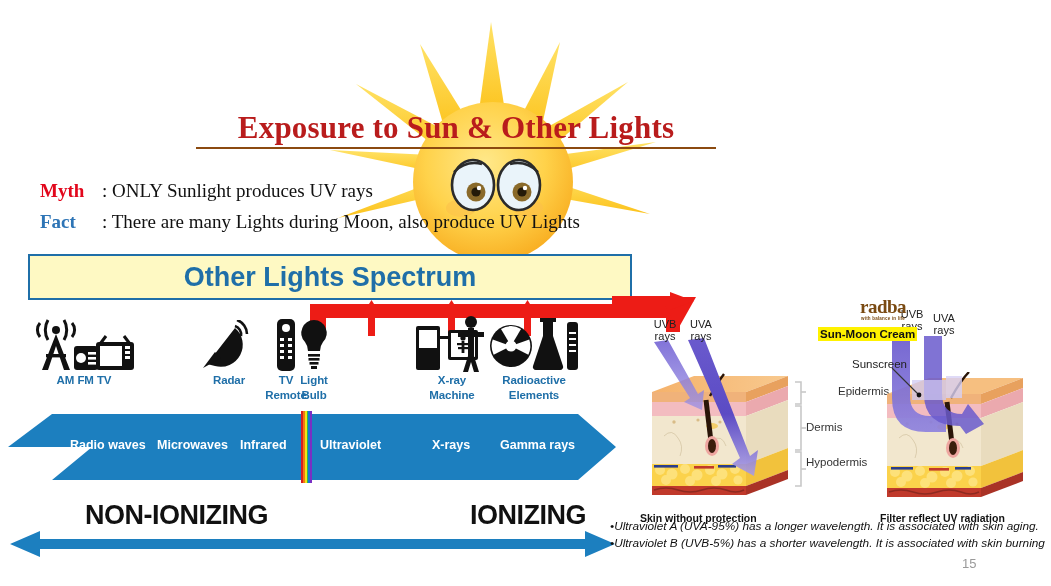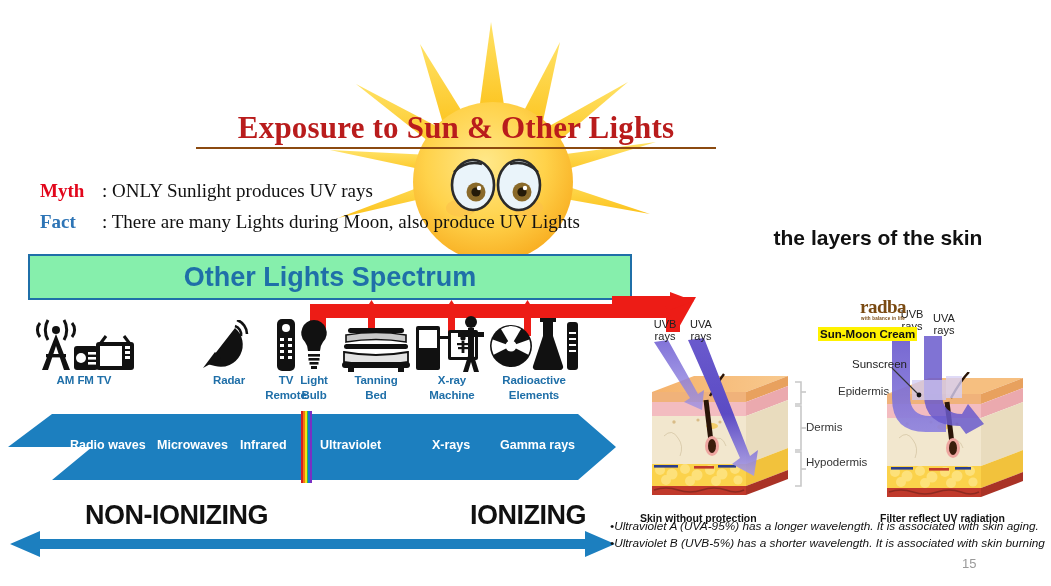--- a/index.html
+++ b/index.html
@@ -21,21 +21,21 @@
   
   .mfrow{font-family:"Liberation Serif",serif;font-size:19px;color:#111;white-space:nowrap;}
   .mfkey{font-weight:bold;display:inline-block;}
   #myth{left:40px;top:180px;}
   #fact{left:40px;top:211px;}
   #myth .mfkey{color:#E2071C;width:62px;}
   #fact .mfkey{color:#2E75B6;width:62px;}
 
   
   #olsbox{left:28px;top:254px;width:600px;height:42px;
-          border:2.5px solid #1F6FA8;background:#86efac;
+          border:2.5px solid #1F6FA8;background:#fef9c3;
           display:flex;align-items:center;justify-content:center;}
   #olsbox span{font-size:27px;font-weight:bold;color:#1F6FA8;
                font-family:"Liberation Sans",sans-serif;}
 
   
   #iconrow{left:0px;top:316px;width:620px;height:92px;}
   .icell{position:absolute;text-align:center;}
   .iglyph{height:56px;display:flex;align-items:flex-end;justify-content:center;}
   .ilab{color:#1F6FA8;font-size:11.5px;font-weight:bold;line-height:11.5px;
         margin-top:3px;letter-spacing:-.1px;}
@@ -247,35 +247,20 @@
           <rect x="11.5" y="40" width="11" height="2.6"></rect>
           <rect x="12.5" y="44" width="9" height="2.6"></rect>
           <rect x="14" y="48" width="6" height="3"></rect>
         </g>
       </svg>
     </div>
     <div class="ilab">Light</div>
     <div class="ilab">Bulb</div>
   </div>
 
-  <div class="icell" style="left:336px;width:80px;">
-    <div class="iglyph">
-      <svg width="72" height="52" viewBox="0 0 72 52">
-        <rect x="8" y="8" width="56" height="5" rx="2.5" fill="#111"></rect>
-        <path d="M6,15 q30,-5 60,0 l0,7 q-30,-5 -60,0 Z" fill="#c9c9c9" stroke="#111" stroke-width="1.6"></path>
-        <rect x="4" y="24" width="64" height="5" rx="2.5" fill="#111"></rect>
-        <path d="M4,32 q32,6 64,0 l0,10 q-32,6 -64,0 Z" fill="#e3e3e3" stroke="#111" stroke-width="1.8"></path>
-        <rect x="2" y="42" width="68" height="6" rx="3" fill="#111"></rect>
-        <rect x="8" y="48" width="6" height="4" fill="#111"></rect>
-        <rect x="58" y="48" width="6" height="4" fill="#111"></rect>
-      </svg>
-    </div>
-    <div class="ilab">Tanning</div>
-    <div class="ilab">Bed</div>
-  </div>
 
   <div class="icell" style="left:412px;width:80px;">
     <div class="iglyph">
       <svg width="76" height="56" viewBox="0 0 76 56">
         <rect x="2" y="10" width="24" height="44" rx="2" fill="#111"></rect>
         <rect x="5" y="14" width="18" height="18" fill="#fff"></rect>
         <rect x="26" y="20" width="10" height="3" fill="#111"></rect>
         <rect x="34" y="14" width="30" height="30" rx="2" fill="#111"></rect>
         <rect x="37" y="17" width="24" height="24" fill="#fff"></rect>
         <g fill="#111">
@@ -335,21 +320,20 @@
 
 <div class="abs" id="nonion">NON-IONIZING</div>
 <div class="abs" id="ion">IONIZING</div>
 <div class="abs" id="ionaxis">
 <svg viewBox="0 0 605 28" width="605" height="28">
   <polygon points="0,14 30,1 30,9 575,9 575,1 605,14 575,27 575,19 30,19 30,27" fill="#1C7FBF"></polygon>
 </svg>
 </div>
 
 <div class="abs" id="uvtitle">
-  <span class="uvt2">the layers of the skin</span>
 </div>
 
 <div class="abs skinblk" style="left:650px;top:370px;width:140px;height:130px;">
 <svg viewBox="0 0 140 130" width="140" height="130">
   <defs>
     <linearGradient id="epi1" x1="0" y1="0" x2="1" y2="0">
       <stop offset="0%" stop-color="#F5B26B"></stop>
           <stop offset="100%" stop-color="#F8C98E"></stop>
     </linearGradient>
   </defs>

